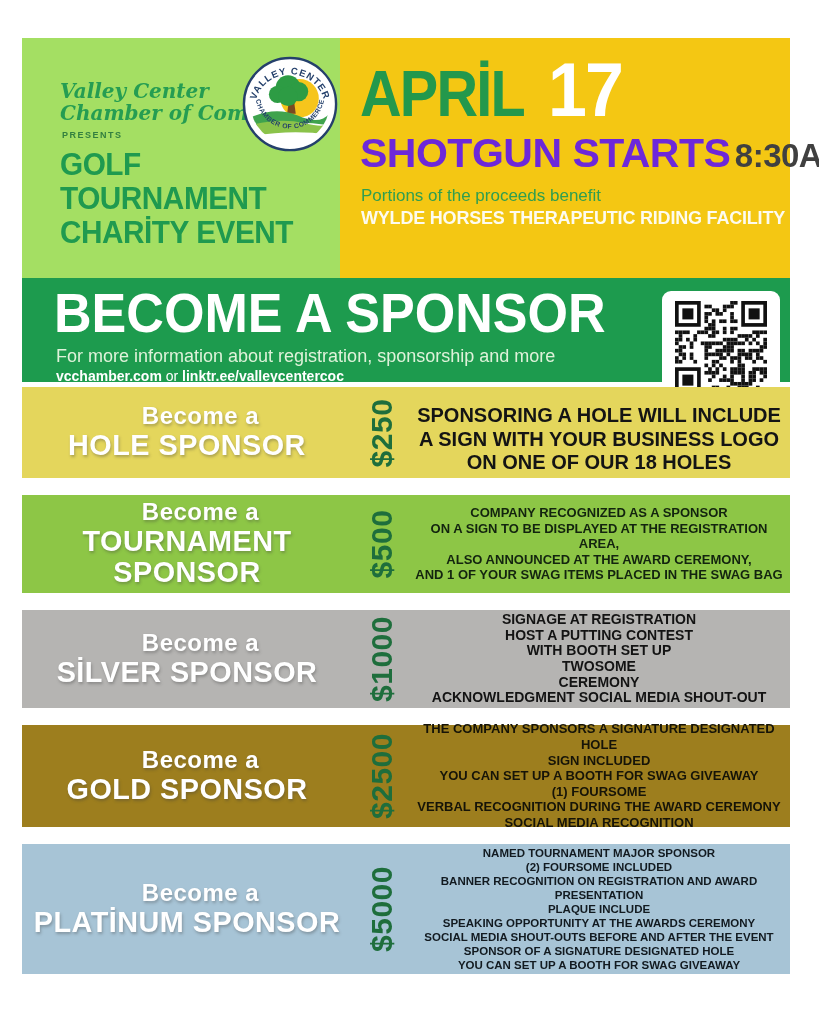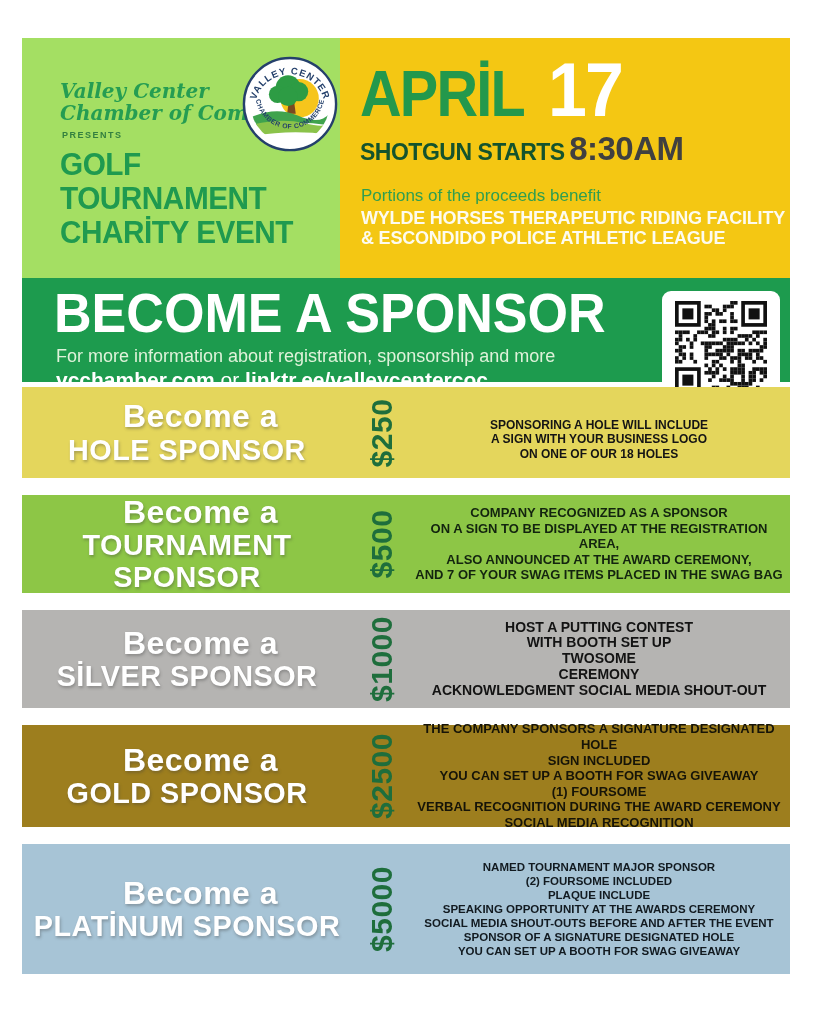--- a/index.html
+++ b/index.html
@@ -21,50 +21,50 @@
        font-size:31px;line-height:34px;letter-spacing:-0.5px;transform:scaleX(.96);transform-origin:left top;}
   .logo{position:absolute;right:2px;top:18px;}
 
   .header-right{flex:1;background:var(--hr-bg);position:relative;}
   .date-row{position:absolute;left:20px;top:8px;white-space:nowrap;}
   .month{display:inline-block;color:#23984c;font-weight:bold;font-size:64px;
          letter-spacing:-2px;transform:scaleX(.9);transform-origin:left bottom;vertical-align:baseline;}
   .day{display:inline-block;color:#ffffff;font-weight:bold;font-size:76px;
        letter-spacing:-2px;transform:scaleX(.92);transform-origin:left bottom;vertical-align:baseline;margin-left:2px;}
   .shotgun-row{position:absolute;left:20px;top:92px;white-space:nowrap;}
-  .shotgun{color:#14532d;font-weight:bold;font-size:23px;letter-spacing:-0.5px;}
+  .shotgun{color:#6d28d9;font-weight:bold;font-size:41px;letter-spacing:-0.5px;}
   .time{color:#404040;font-weight:bold;font-size:33px;letter-spacing:-0.5px;margin-left:0;}
   .benefit-intro{position:absolute;left:21px;top:148px;color:#2f9e50;font-size:17px;}
   .benefit-1{position:absolute;left:21px;top:170px;color:#fdfbef;font-weight:bold;font-size:18px;letter-spacing:-0.2px;}
   .benefit-2{position:absolute;left:21px;top:190px;color:#fdfbef;font-weight:bold;font-size:18px;letter-spacing:-0.2px;}
 
   
   .banner{height:104px;background:var(--bn-bg);position:relative;color:#fff;}
   .banner-title{position:absolute;left:32px;top:2px;font-weight:bold;font-size:56px;
       letter-spacing:0px;transform:scaleX(.93);transform-origin:left top;}
   .banner-info{position:absolute;left:34px;top:68px;font-size:18px;color:#dff2da;}
-  .banner-links{position:absolute;left:34px;top:90px;font-size:21px;color:#ffffff;}
+  .banner-links{position:absolute;left:34px;top:90px;font-size:14px;color:#ffffff;}
   .banner-links b{font-weight:bold;}
   .banner-email{position:absolute;left:34px;top:113px;font-size:17px;color:#f2faf0;}
   .qr-box{position:absolute;right:10px;top:13px;width:118px;height:112px;background:#ffffff;
       border-radius:9px;display:flex;align-items:center;justify-content:center;}
 
   
   .tier{display:flex;align-items:center;position:relative;}
   .tier + .tier{margin-top:17px;}
   .tier-0{margin-top:5px;}
   .tier-title{width:330px;text-align:center;color:#ffffff;
       text-shadow:1px 2px 3px rgba(60,60,60,.35);line-height:1.04;}
-  .tier-title .t1{font-weight:bold;font-size:32px;letter-spacing:0.5px;padding-left:27px;}
+  .tier-title .t1{font-weight:bold;font-size:24px;letter-spacing:0.5px;padding-left:27px;}
   .tier-title .t2{font-weight:bold;font-size:30px;letter-spacing:0.5px;transform:scaleX(.96);transform-origin:center;}
   .tier-price{width:60px;display:flex;align-items:center;justify-content:center;}
   .tier-price span{display:inline-block;transform:rotate(-90deg);white-space:nowrap;
       font-weight:bold;font-size:30px;letter-spacing:0.5px;color:#1e6e3c;}
   .tier-desc{flex:1;text-align:center;color:#171a16;font-weight:bold;padding-right:4px;}
-  .tier-0{height:91px;} .tier-0 .tier-desc{font-size:12px;line-height:1.18;color:#141414;margin-top:14px;}
+  .tier-0{height:91px;} .tier-0 .tier-desc{font-size:20px;line-height:1.18;color:#141414;margin-top:14px;}
   .tier-1{height:98px;} .tier-1 .tier-desc{font-size:13px;line-height:1.2;color:#13240f;}
   .tier-2{height:98px;} .tier-2 .tier-desc{font-size:14px;line-height:1.12;color:#131313;}
   .tier-3{height:102px;}.tier-3 .tier-desc{font-size:13px;line-height:1.2;color:#161408;}
   .tier-4{height:130px;}.tier-4 .tier-desc{font-size:11.5px;line-height:1.22;color:#121a20;}
 </style>
 </head>
 <body style="--hl-bg: #a4df63; --hr-bg: #f4c713; --bn-bg: #1d9b4e;">
 
 <div class="flyer">
 
@@ -112,21 +112,20 @@
       <div class="date-row">
         <span class="month">APRİL</span>
         <span class="day">17</span>
       </div>
       <div class="shotgun-row">
         <span class="shotgun">SHOTGUN STARTS</span>
         <span class="time">8:30AM</span>
       </div>
       <div class="benefit-intro">Portions of the proceeds benefit</div>
       <div class="benefit-1">WYLDE HORSES THERAPEUTIC RIDING FACILITY</div>
-      <div class="benefit-2">&amp; ESCONDIDO POLICE ATHLETIC LEAGUE</div>
     </div>
   </div>
 
   <div class="banner">
     <div class="banner-title">BECOME A SPONSOR</div>
     <div class="banner-info">For more information about registration, sponsorship and more</div>
     <div class="banner-links">
       <b>vcchamber.com</b><span> or </span><b>linktr.ee/valleycentercoc</b>
     </div>
     <div class="banner-email">Or email: Info@vcchamber.com</div>
@@ -371,32 +370,33 @@
       <div class="t1">Become a</div>
       <div class="t2">TOURNAMENT SPONSOR</div>
     </div>
     <div class="tier-price">
           <span style="color: rgb(30, 110, 60);">$500</span>
         </div>
     <div class="tier-desc">
           <div>COMPANY RECOGNIZED AS A SPONSOR</div>
           <div>ON A SIGN TO BE DISPLAYED AT THE REGISTRATION AREA,</div>
           <div>ALSO ANNOUNCED AT THE AWARD CEREMONY,</div>
-          <div>AND 7 OF YOUR SWAG ITEMS PLACED IN THE SWAG BAG</div>
+          <div>AND 1 OF YOUR SWAG ITEMS PLACED IN THE SWAG BAG</div>
         </div>
   </section>
       <section class="tier tier-2" style="background: rgb(181, 180, 178);">
     <div class="tier-title">
       <div class="t1">Become a</div>
       <div class="t2">SİLVER SPONSOR</div>
     </div>
     <div class="tier-price">
           <span style="color: rgb(30, 110, 60);">$1000</span>
         </div>
     <div class="tier-desc">
+          <div>SIGNAGE AT REGISTRATION</div>
           <div>HOST A PUTTING CONTEST</div>
           <div>WITH BOOTH SET UP</div>
           <div>TWOSOME</div>
           <div>CEREMONY</div>
           <div>ACKNOWLEDGMENT SOCIAL MEDIA SHOUT-OUT</div>
         </div>
   </section>
       <section class="tier tier-3" style="background: rgb(157, 126, 30);">
     <div class="tier-title">
       <div class="t1">Become a</div>
@@ -418,20 +418,21 @@
     <div class="tier-title">
       <div class="t1">Become a</div>
       <div class="t2">PLATİNUM SPONSOR</div>
     </div>
     <div class="tier-price">
           <span style="color: rgb(30, 110, 60);">$5000</span>
         </div>
     <div class="tier-desc">
           <div>NAMED TOURNAMENT MAJOR SPONSOR</div>
           <div>(2) FOURSOME INCLUDED</div>
+          <div>BANNER RECOGNITION ON REGISTRATION AND AWARD PRESENTATION</div>
           <div>PLAQUE INCLUDE</div>
           <div>SPEAKING OPPORTUNITY AT THE AWARDS CEREMONY</div>
           <div>SOCIAL MEDIA SHOUT-OUTS BEFORE AND AFTER THE EVENT</div>
           <div>SPONSOR OF A SIGNATURE DESIGNATED HOLE</div>
           <div>YOU CAN SET UP A BOOTH FOR SWAG GIVEAWAY</div>
         </div>
   </section>
     </div>
 </div>
 

